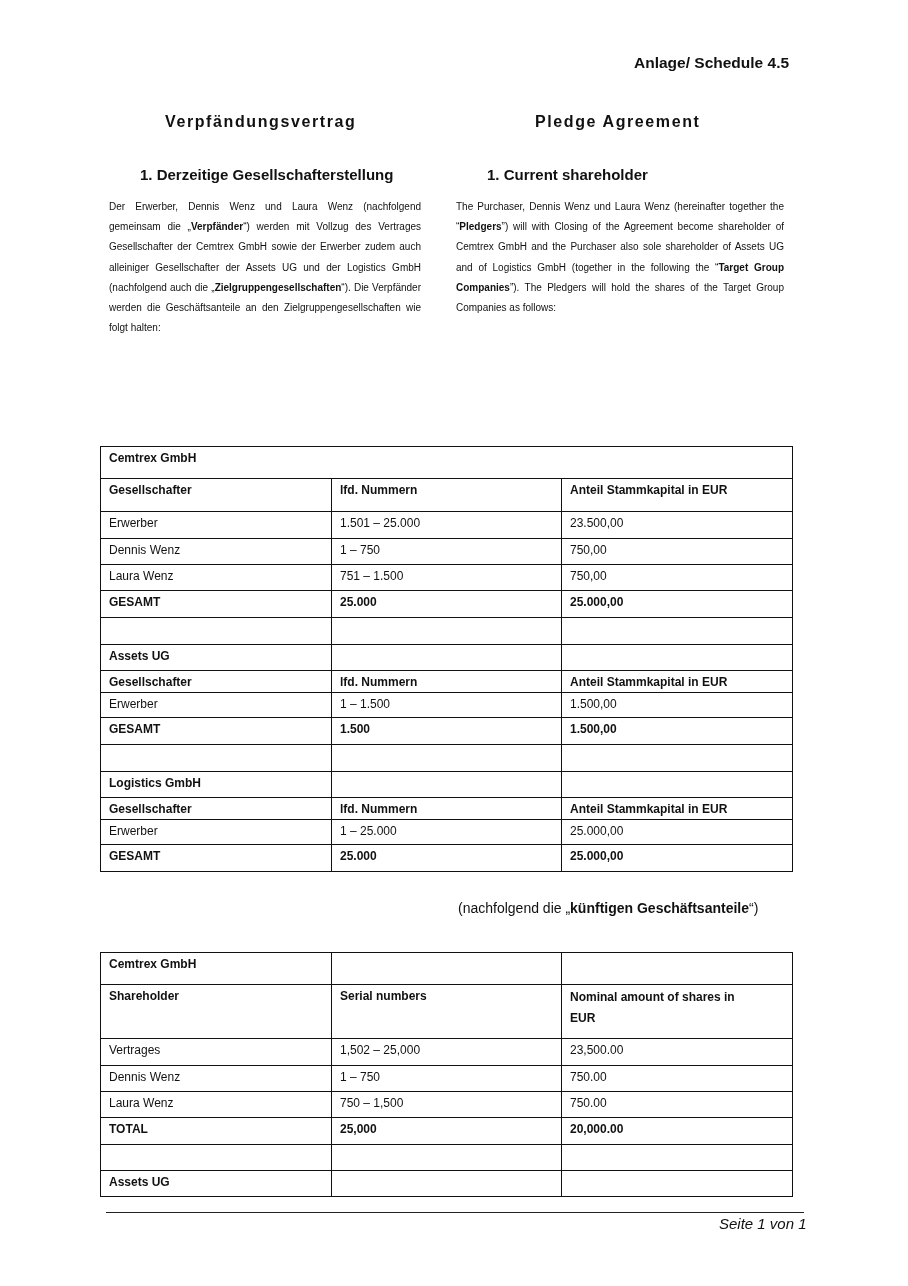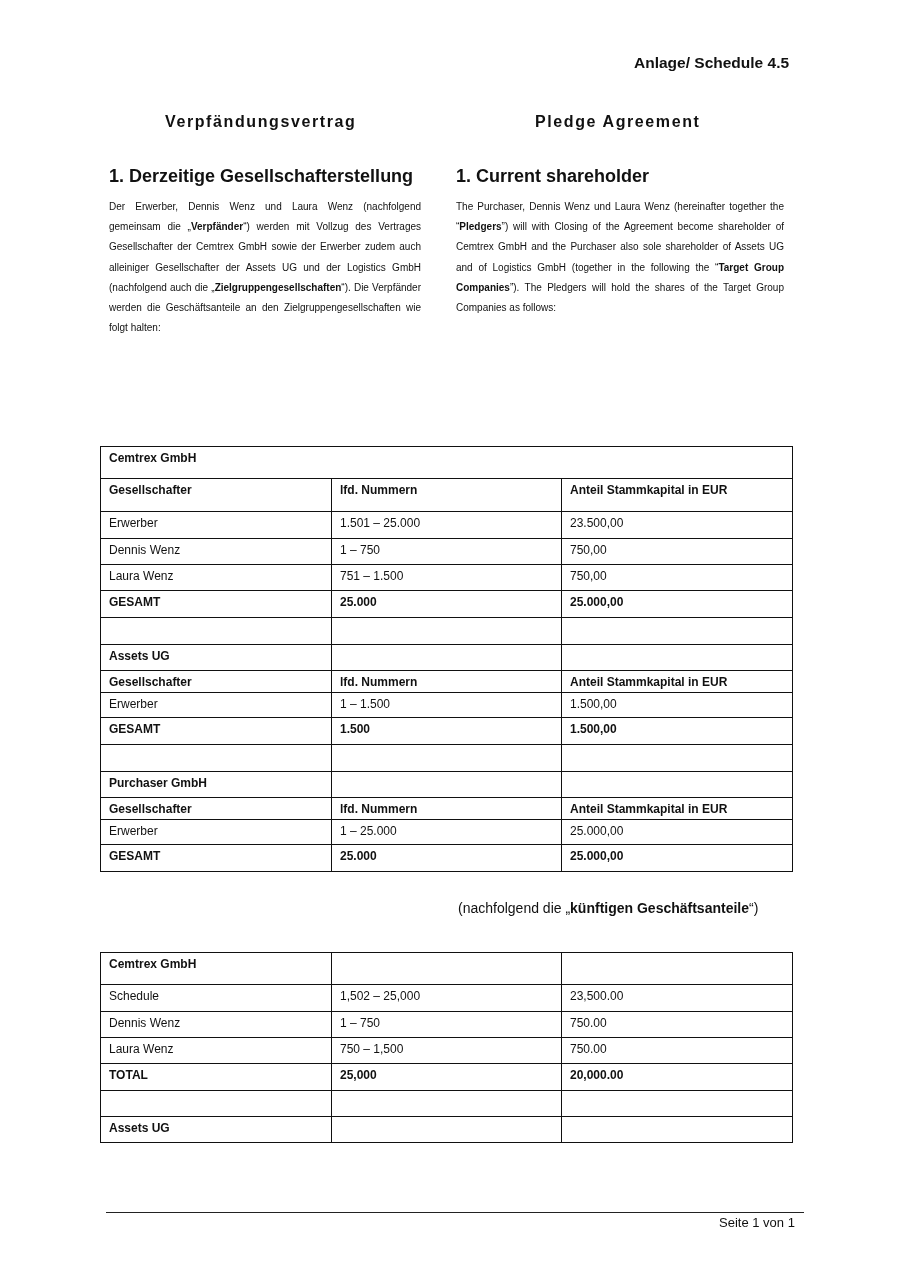--- a/index.html
+++ b/index.html
@@ -5,21 +5,21 @@
     html, body { margin: 0; padding: 0; background: #ffffff; }
     body {
       width: 908px; height: 1286px; position: relative; overflow: hidden;
       font-family: "Liberation Sans", sans-serif; color: #111111;
     }
     .abs { position: absolute; }
     .schedule { left: 634px; top: 54px; font-size: 15.5px; font-weight: bold; }
     .title { top: 113px; font-size: 16px; font-weight: bold; letter-spacing: 1.6px; }
     .title-de { left: 165px; }
     .title-en { left: 535px; }
-    .section-h { top: 166px; font-size: 18px; font-weight: bold; }
+    .section-h { top: 166px; font-size: 15px; font-weight: bold; margin-left: 31px; }
     .sh-de { left: 109px; }
     .sh-en { left: 456px; }
     .para {
       top: 197px; width: 312px; font-size: 10px; line-height: 20.2px;
       text-align: justify;
     }
     .para-de { left: 109px; }
     .para-en { left: 456px; width: 328px; }
     .para b { font-weight: bold; }
 
@@ -36,21 +36,21 @@
     table.grid col.c3 { width: 231px; }
     .bold { font-weight: bold; }
 
     .t1 { top: 446px; }
     .t2 { top: 952px; }
 
     .note { left: 458px; top: 900px; font-size: 14px; }
     .note b { font-weight: bold; margin-top: 39px; }
 
     .footer-line { left: 106px; top: 1212px; width: 698px; height: 1px; background: #222222; }
-    .footer { left: 719px; top: 1215px; font-size: 13px; }
+    .footer { left: 719px; top: 1215px; font-size: 15px; font-style: italic; }
   </style>
 </head>
 <body>
 
 <div class="abs schedule">Anlage/ Schedule 4.5</div>
 
 <div class="abs title title-de">Verpfändungsvertrag</div>
 <div class="abs title title-en">Pledge Agreement</div>
 
 <div class="abs section-h sh-de">1. Derzeitige Gesellschafterstellung</div>
@@ -121,21 +121,21 @@
     <td>1.500</td>
     <td>1.500,00</td>
   </tr>
   <tr style="height:27px">
         <td></td>
         <td></td>
         <td></td>
       </tr>
 
   <tr style="height:26px">
-    <td class="bold">Purchaser GmbH</td>
+    <td class="bold">Logistics GmbH</td>
         <td></td>
         <td></td>
   </tr>
   <tr style="height:22px" class="bold">
     <td>Gesellschafter</td>
     <td>lfd. Nummern</td>
     <td>Anteil Stammkapital in EUR</td>
   </tr>
   <tr style="height:25px">
     <td>Erwerber</td>
@@ -157,22 +157,27 @@
       <col class="c1">
       <col class="c2">
       <col class="c3">
     </colgroup>
   <tbody>
       <tr style="height:32px">
     <td class="bold">Cemtrex GmbH</td>
         <td></td>
         <td></td>
   </tr>
-  <tr style="height:27px">
-    <td>Schedule</td>
+  <tr style="height:54px">
+    <td class="bold">Shareholder</td>
+    <td class="bold">Serial numbers</td>
+    <td class="bold" style="line-height:21px"><span>Nominal amount of shares in </span><br><span>EUR</span></td>
+  </tr>
+  <tr style="height:27px">
+    <td>Vertrages</td>
     <td>1,502 – 25,000</td>
     <td>23,500.00</td>
   </tr>
   <tr style="height:26px">
     <td>Dennis Wenz</td>
     <td>1 – 750</td>
     <td>750.00</td>
   </tr>
   <tr style="height:26px">
     <td>Laura Wenz</td>

